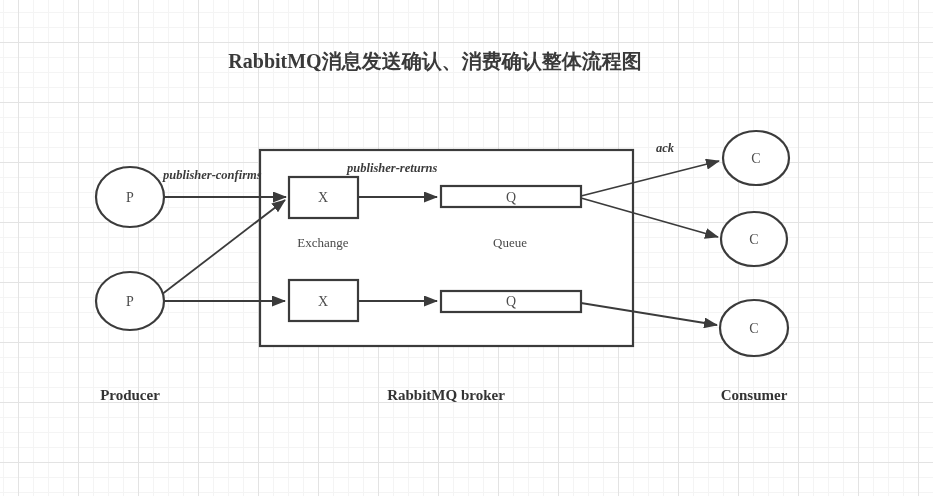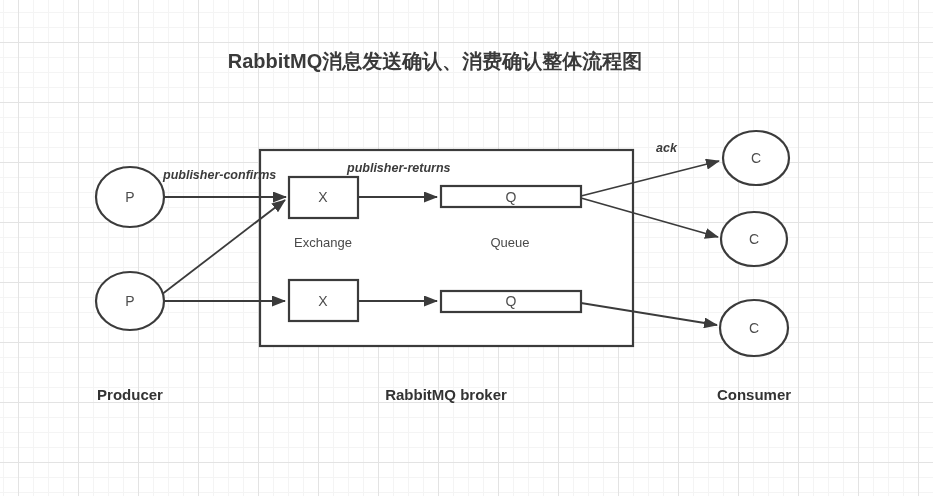--- a/index.html
+++ b/index.html
@@ -9,21 +9,21 @@
     height: 496px;
     overflow: hidden;
     background-color: #ffffff;
     background-image:
       linear-gradient(to right, #e3e3e3 1px, transparent 1px),
       linear-gradient(to bottom, #e3e3e3 1px, transparent 1px),
       linear-gradient(to right, #f4f4f4 1px, transparent 1px),
       linear-gradient(to bottom, #f4f4f4 1px, transparent 1px);
     background-size: 60px 60px, 60px 60px, 15px 15px, 15px 15px;
     background-position: 18px 0, 0 42px, 3px 0, 0 12px;
-    font-family: Liberation Sans, sans-serif;
+    font-family: Liberation Serif, serif;
   }
   svg.diagram { position: absolute; left: 0; top: 0; }
   .shape  { fill: #ffffff; stroke: #3b3b3b; stroke-width: 2.2px; }
   .edge   { stroke: #3b3b3b; stroke-width: 1.8px; fill: none; }
   .title-text   { font-size: 20px; font-weight: bold; fill: #3a3a3a; }
   .node-letter  { font-size: 14px; fill: #4d4d4d; }
   .caption-text { font-size: 13px; fill: #4a4a4a; }
   .edge-label   { font-size: 12.5px; font-weight: bold; font-style: italic; fill: #3b3b3b; }
   .footer-text  { font-size: 15px; font-weight: bold; fill: #333333; }
   text { user-select: none; }

